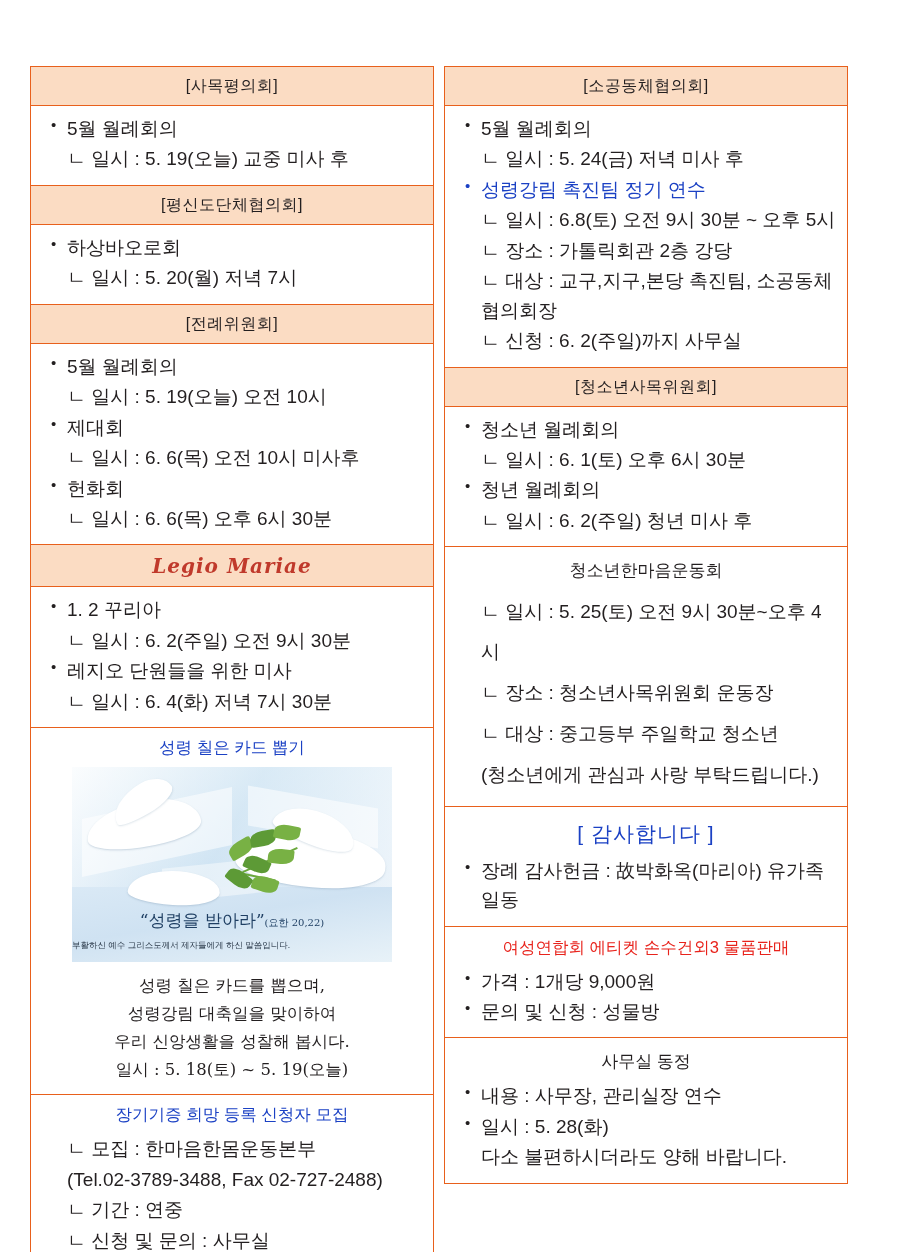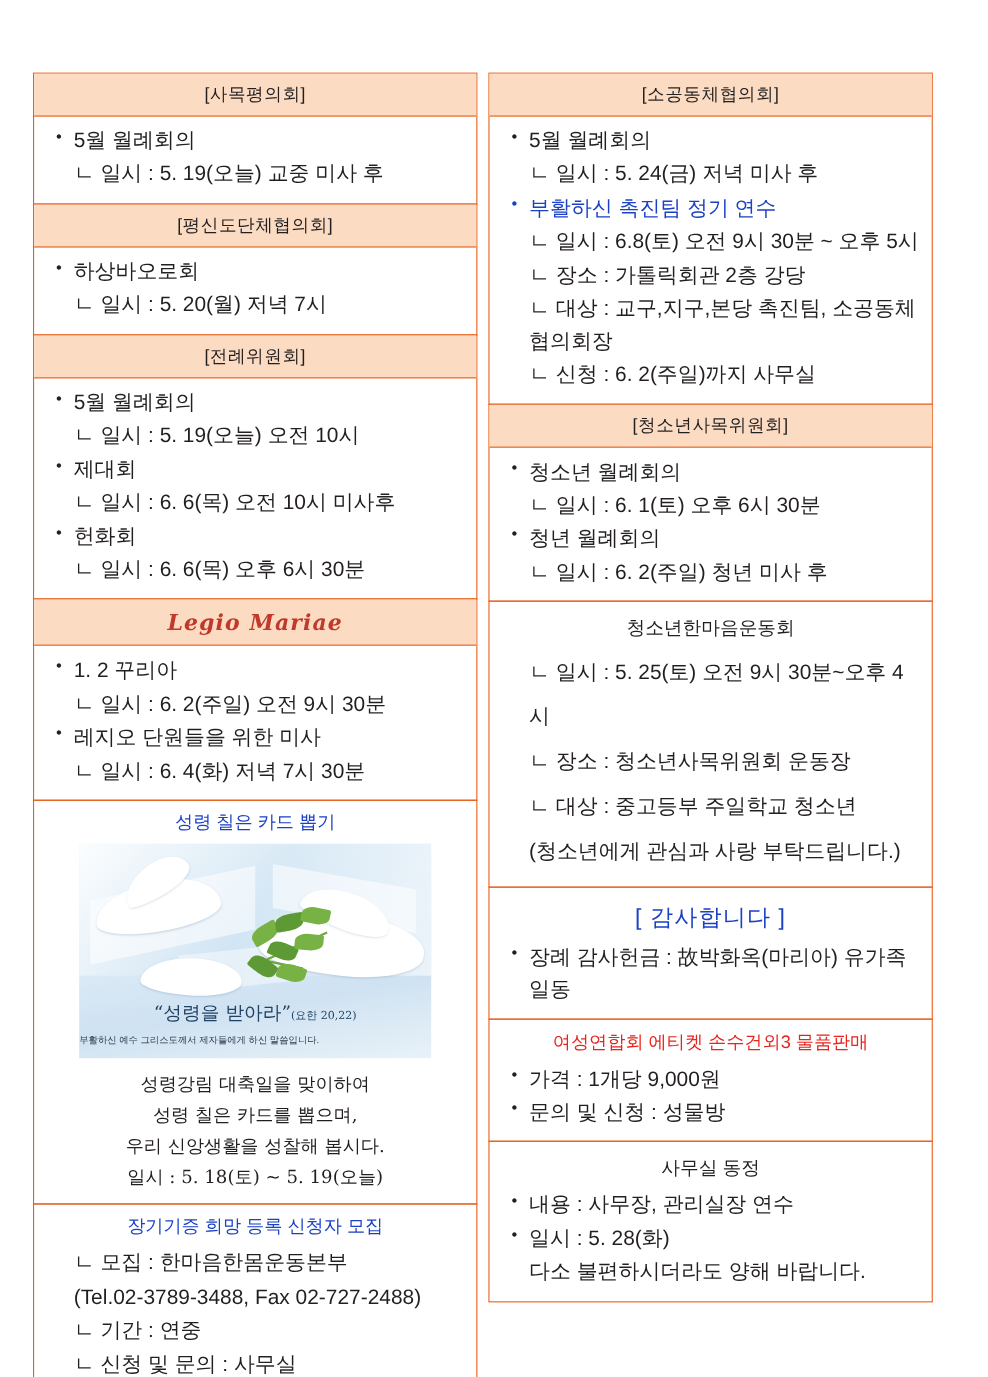--- a/index.html
+++ b/index.html
@@ -274,22 +274,22 @@
               <div class="leaf d" style="left:4px; top:52px; transform:rotate(38deg);"></div>
               <div class="leaf" style="left:30px; top:58px; transform:rotate(18deg);"></div>
             </div>
             <div class="cap">
               <span>“성령을 받아라”</span><span class="small">(요한 20,22)</span>
             </div>
             <div class="cap2">부활하신 예수 그리스도께서 제자들에게 하신 말씀입니다.</div>
           </div>
         </div>
         <div class="serif-block">
+          <div>성령 칠은 카드를 뽑으며,</div>
           <div>성령강림 대축일을 맞이하여</div>
-          <div>성령 칠은 카드를 뽑으며,</div>
           <div>우리 신앙생활을 성찰해 봅시다.</div>
           <div>일시 : 5. 18(토) ~ 5. 19(오늘)</div>
         </div>
       </div>
 
       <div class="box">
         <div class="title-blue">장기기증 희망 등록 신청자 모집</div>
         <div class="body" style="padding-top:2px;">
           <ul class="bl">
             <li class="nodot">ㄴ 모집 : 한마음한몸운동본부</li>
@@ -303,21 +303,21 @@
     </div>
 
     <div class="col">
 
       <div class="box">
         <div class="hdr">[소공동체협의회]</div>
         <div class="body tight">
           <ul class="bl">
             <li class="bullet">5월 월례회의</li>
             <li class="sub">ㄴ 일시 : 5. 24(금) 저녁 미사 후</li>
-            <li class="bullet blue blue-text">부활하신 촉진팀 정기 연수</li>
+            <li class="bullet blue blue-text">성령강림 촉진팀 정기 연수</li>
             <li class="sub2">ㄴ 일시 : 6.8(토) 오전 9시 30분 ~ 오후 5시</li>
             <li class="sub2">ㄴ 장소 : 가톨릭회관 2층 강당</li>
             <li class="sub2">ㄴ 대상 : 교구,지구,본당 촉진팀, 소공동체협의회장</li>
             <li class="sub2">ㄴ 신청 : 6. 2(주일)까지 사무실</li>
           </ul>
         </div>
       </div>
 
       <div class="box">
         <div class="hdr">[청소년사목위원회]</div>

